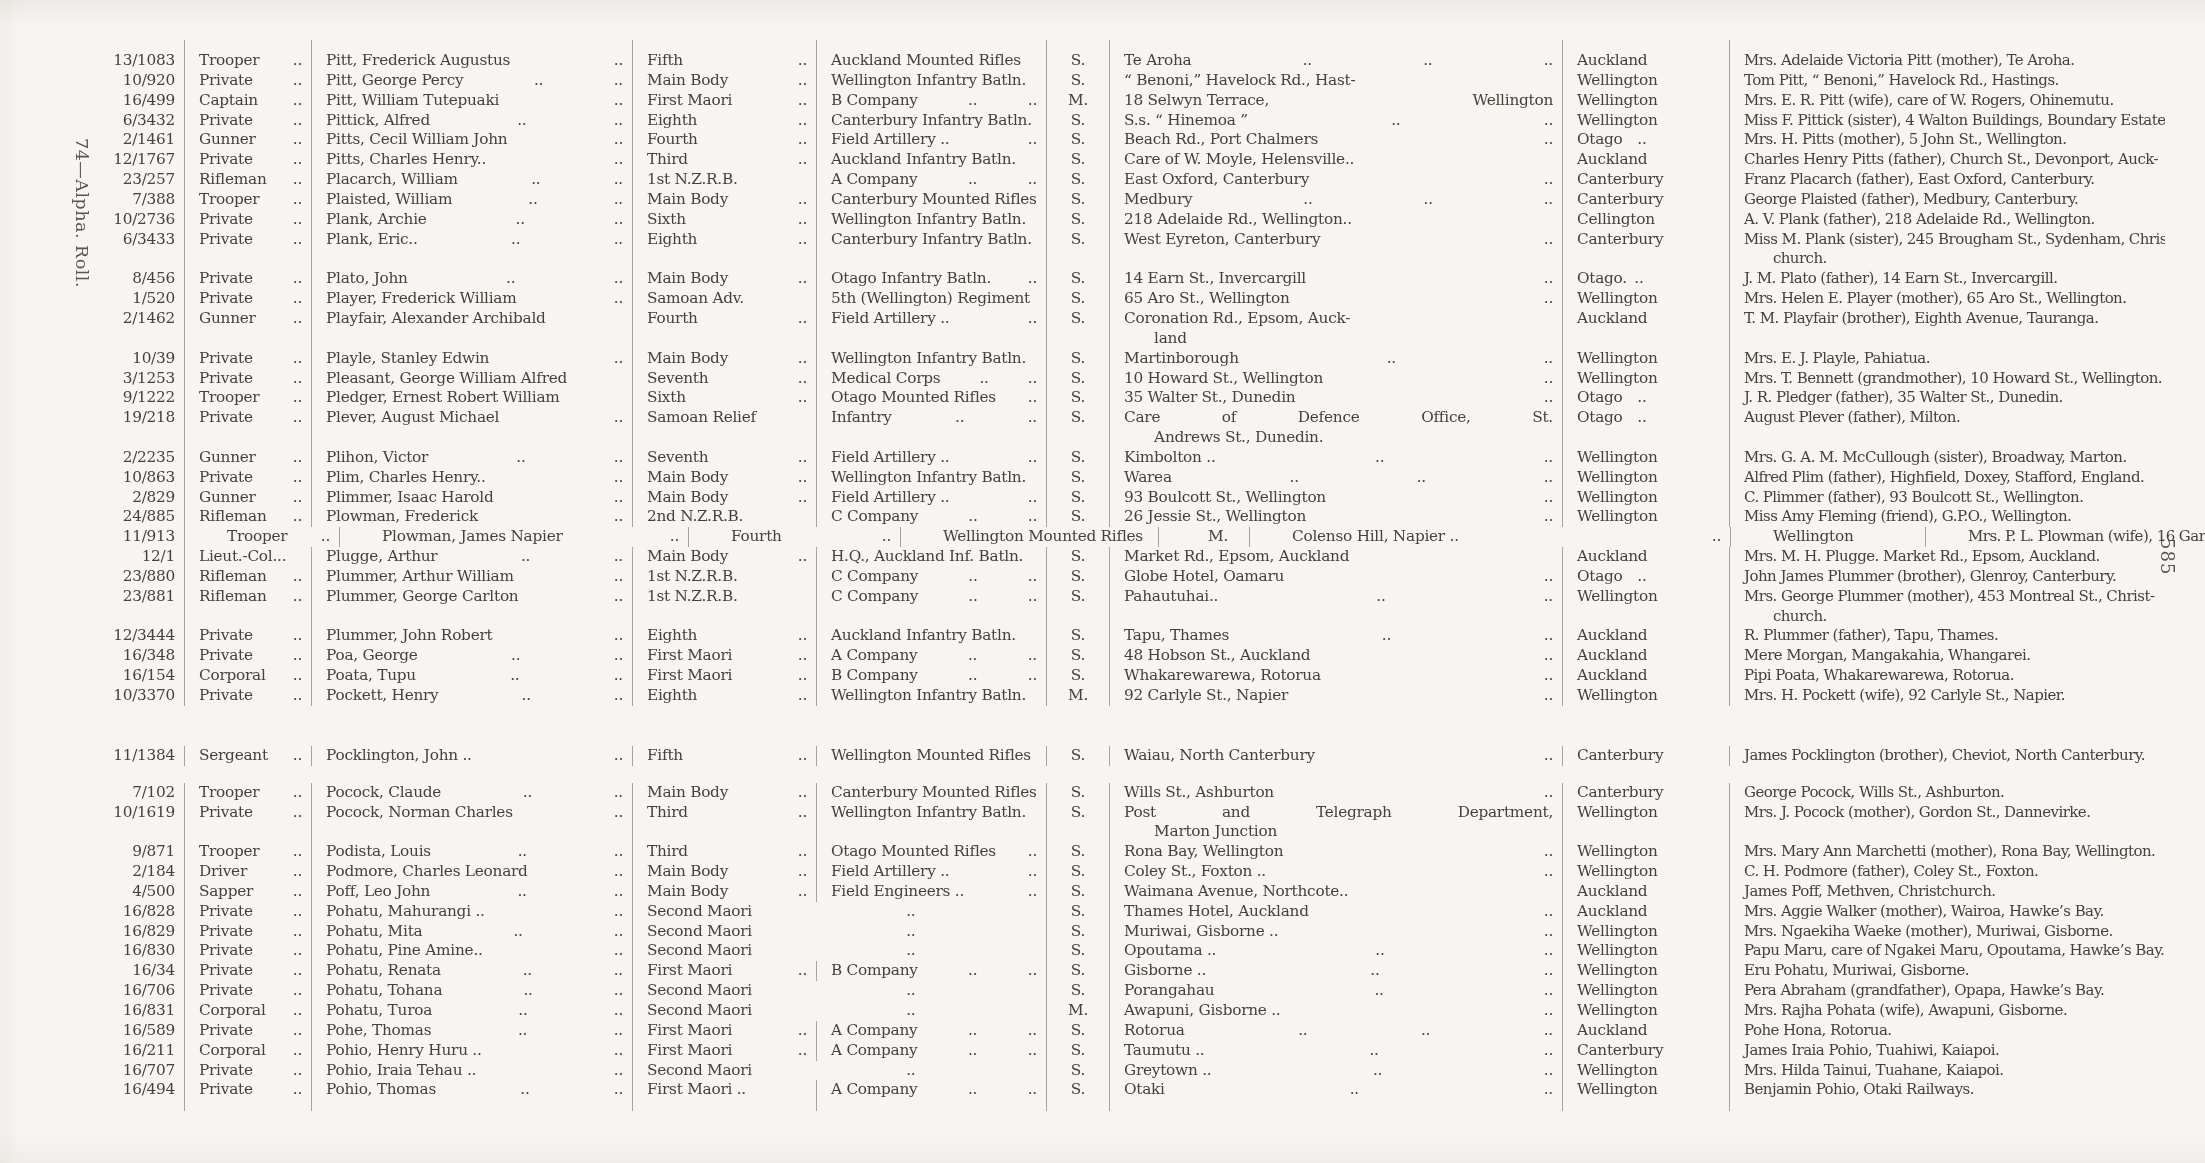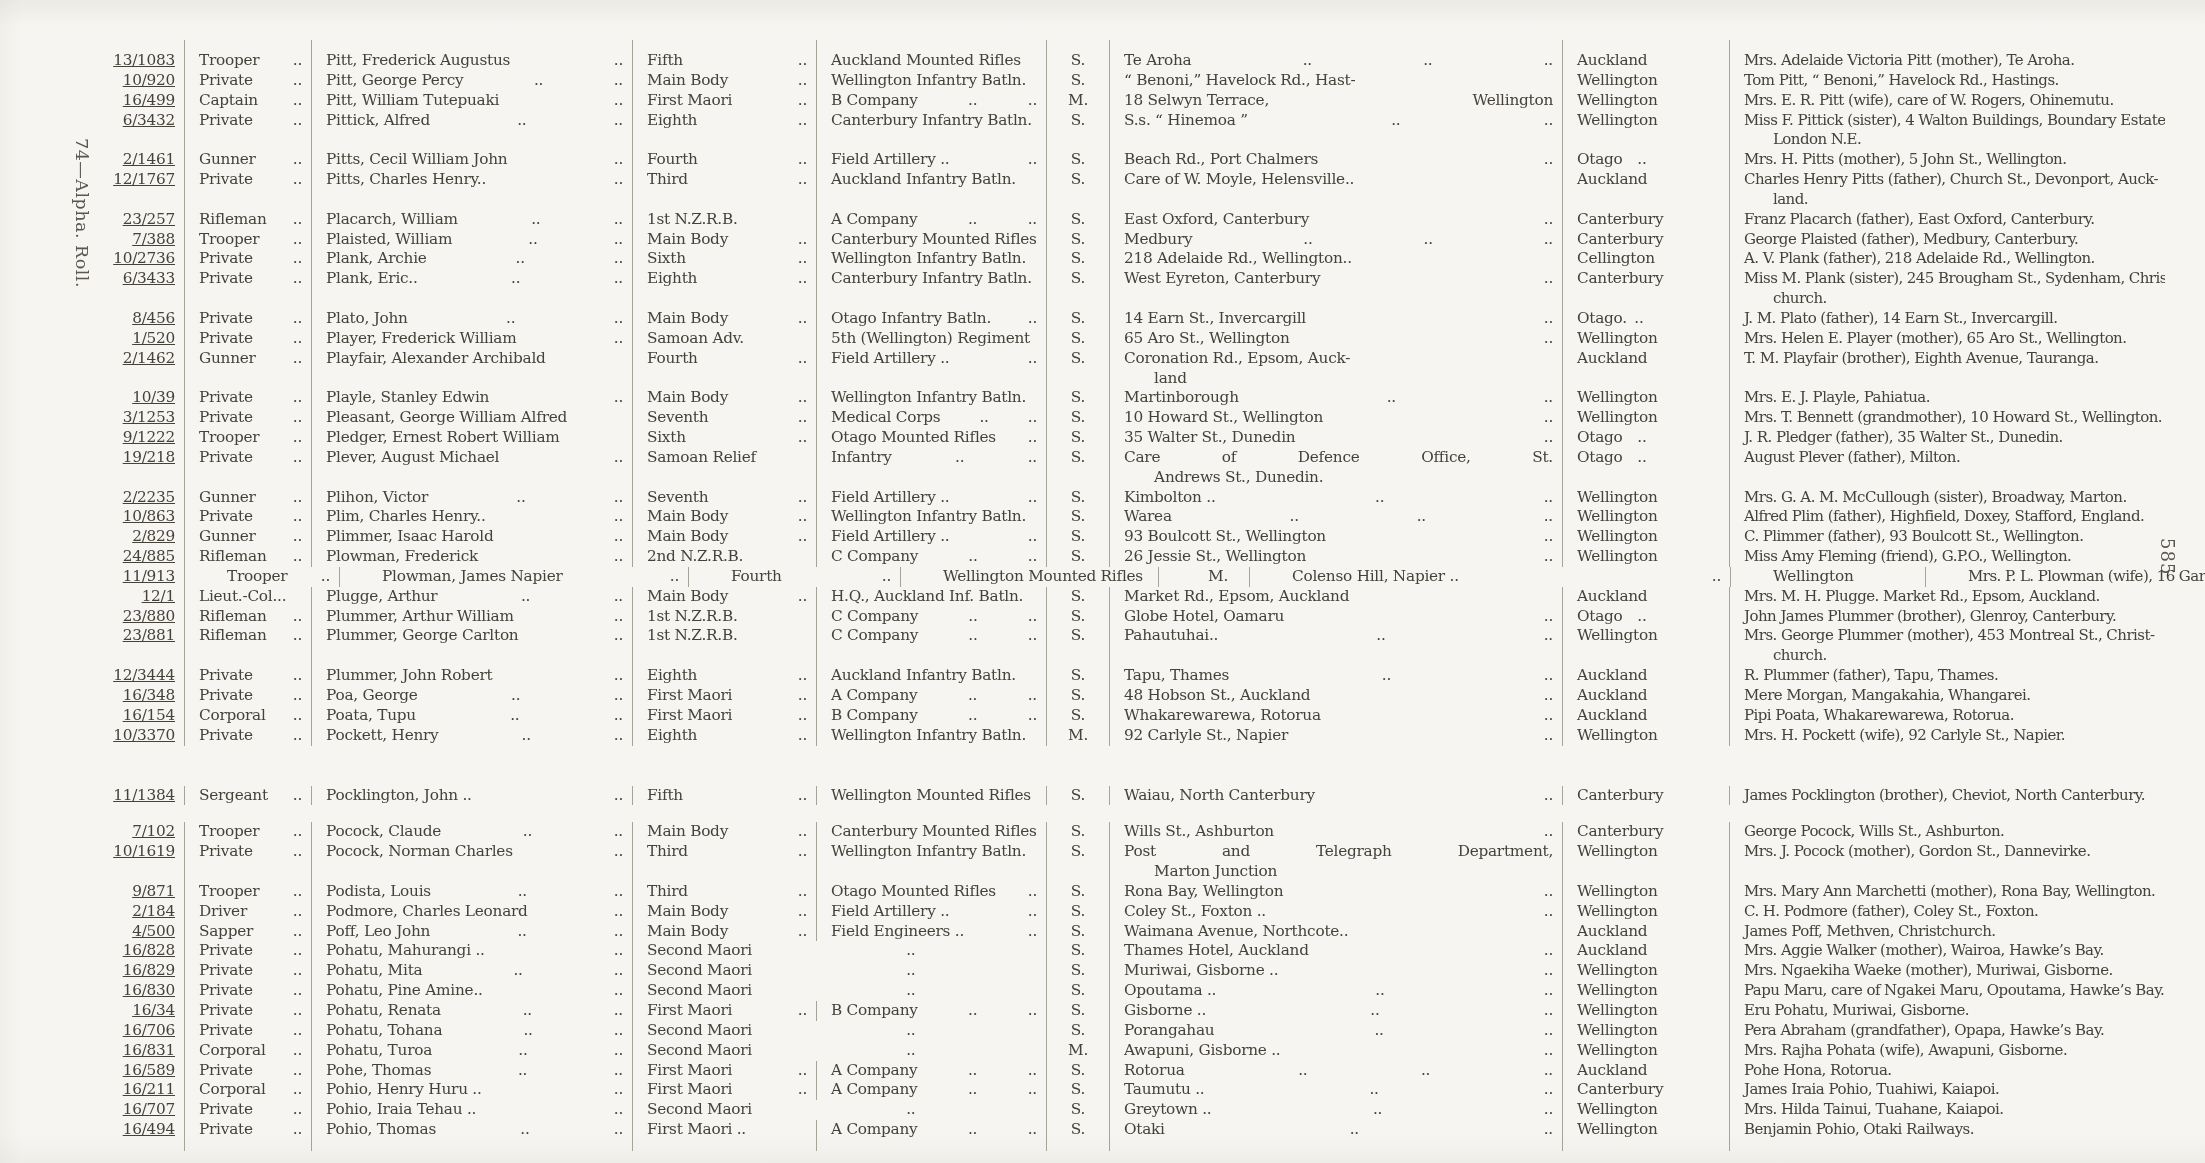--- a/index.html
+++ b/index.html
@@ -56,21 +56,21 @@
     font-size:15.3px;
     letter-spacing:-0.25px;
     white-space:pre;
     overflow:hidden;
     border-right:1px solid var(--rule);
     padding:0 9px 0 14px;
     box-sizing:border-box;
   }
   .cell:last-child{border-right:none;}
   .cell.no-right{border-right:1px solid transparent;}
-  .cell.col-0{text-align:right;padding-left:2px;text-decoration:underline;}
+  .cell.col-0{text-align:right;padding-left:2px;}
   .cell.col-5{text-align:center;padding:0 2px;}
   .cell.col-8{letter-spacing:-0.55px;font-size:15px;}
   .cell.leader{display:flex;justify-content:space-between;}
   .cell.leader span{white-space:pre;}
 </style>
 </head>
 <body>
 
 <div class="page">
   <div class="side-label">74—Alpha. Roll.</div>
@@ -127,62 +127,40 @@
         <div class="cell col-1 leader"><span>Private</span><span>..</span></div>
         <div class="cell col-2 leader"><span>Pittick, Alfred</span><span>..</span><span>..</span></div>
         <div class="cell col-3 leader"><span>Eighth</span><span>..</span></div>
         <div class="cell col-4">Canterbury Infantry Batln.</div>
         <div class="cell col-5">S.</div>
         <div class="cell col-6 leader"><span>S.s. “ Hinemoa ”</span><span>..</span><span>..</span></div>
         <div class="cell col-7">Wellington</div>
         <div class="cell col-8">Miss F. Pittick (sister), 4 Walton Buildings, Boundary Estate,</div>
       </div>
       <div class="line" style="grid-template-columns: 100px 127px 321px 184px 230px 63px 453px 167px 435px;">
-        <div class="cell col-0"></div>
-        <div class="cell col-1"></div>
-        <div class="cell col-2"></div>
-        <div class="cell col-3"></div>
-        <div class="cell col-4"></div>
-        <div class="cell col-5"></div>
-        <div class="cell col-6"></div>
-        <div class="cell col-7"></div>
-        <div class="cell col-8">  London N.E.</div>
-      </div>
-      <div class="line" style="grid-template-columns: 100px 127px 321px 184px 230px 63px 453px 167px 435px;">
         <div class="cell col-0">2/1461</div>
         <div class="cell col-1 leader"><span>Gunner</span><span>..</span></div>
         <div class="cell col-2 leader"><span>Pitts, Cecil William John</span><span>..</span></div>
         <div class="cell col-3 leader"><span>Fourth</span><span>..</span></div>
         <div class="cell col-4 leader"><span>Field Artillery ..</span><span>..</span></div>
         <div class="cell col-5">S.</div>
         <div class="cell col-6 leader"><span>Beach Rd., Port Chalmers</span><span>..</span></div>
         <div class="cell col-7">Otago  ..</div>
         <div class="cell col-8">Mrs. H. Pitts (mother), 5 John St., Wellington.</div>
       </div>
       <div class="line" style="grid-template-columns: 100px 127px 321px 184px 230px 63px 453px 167px 435px;">
         <div class="cell col-0">12/1767</div>
         <div class="cell col-1 leader"><span>Private</span><span>..</span></div>
         <div class="cell col-2 leader"><span>Pitts, Charles Henry..</span><span>..</span></div>
         <div class="cell col-3 leader"><span>Third</span><span>..</span></div>
         <div class="cell col-4">Auckland Infantry Batln.</div>
         <div class="cell col-5">S.</div>
         <div class="cell col-6">Care of W. Moyle, Helensville..</div>
         <div class="cell col-7">Auckland</div>
         <div class="cell col-8">Charles Henry Pitts (father), Church St., Devonport, Auck-</div>
-      </div>
-      <div class="line" style="grid-template-columns: 100px 127px 321px 184px 230px 63px 453px 167px 435px;">
-        <div class="cell col-0"></div>
-        <div class="cell col-1"></div>
-        <div class="cell col-2"></div>
-        <div class="cell col-3"></div>
-        <div class="cell col-4"></div>
-        <div class="cell col-5"></div>
-        <div class="cell col-6"></div>
-        <div class="cell col-7"></div>
-        <div class="cell col-8">  land.</div>
       </div>
       <div class="line" style="grid-template-columns: 100px 127px 321px 184px 230px 63px 453px 167px 435px;">
         <div class="cell col-0">23/257</div>
         <div class="cell col-1 leader"><span>Rifleman</span><span>..</span></div>
         <div class="cell col-2 leader"><span>Placarch, William</span><span>..</span><span>..</span></div>
         <div class="cell col-3">1st N.Z.R.B.</div>
         <div class="cell col-4 leader"><span>A Company</span><span>..</span><span>..</span></div>
         <div class="cell col-5">S.</div>
         <div class="cell col-6 leader"><span>East Oxford, Canterbury</span><span>..</span></div>
         <div class="cell col-7">Canterbury</div>

